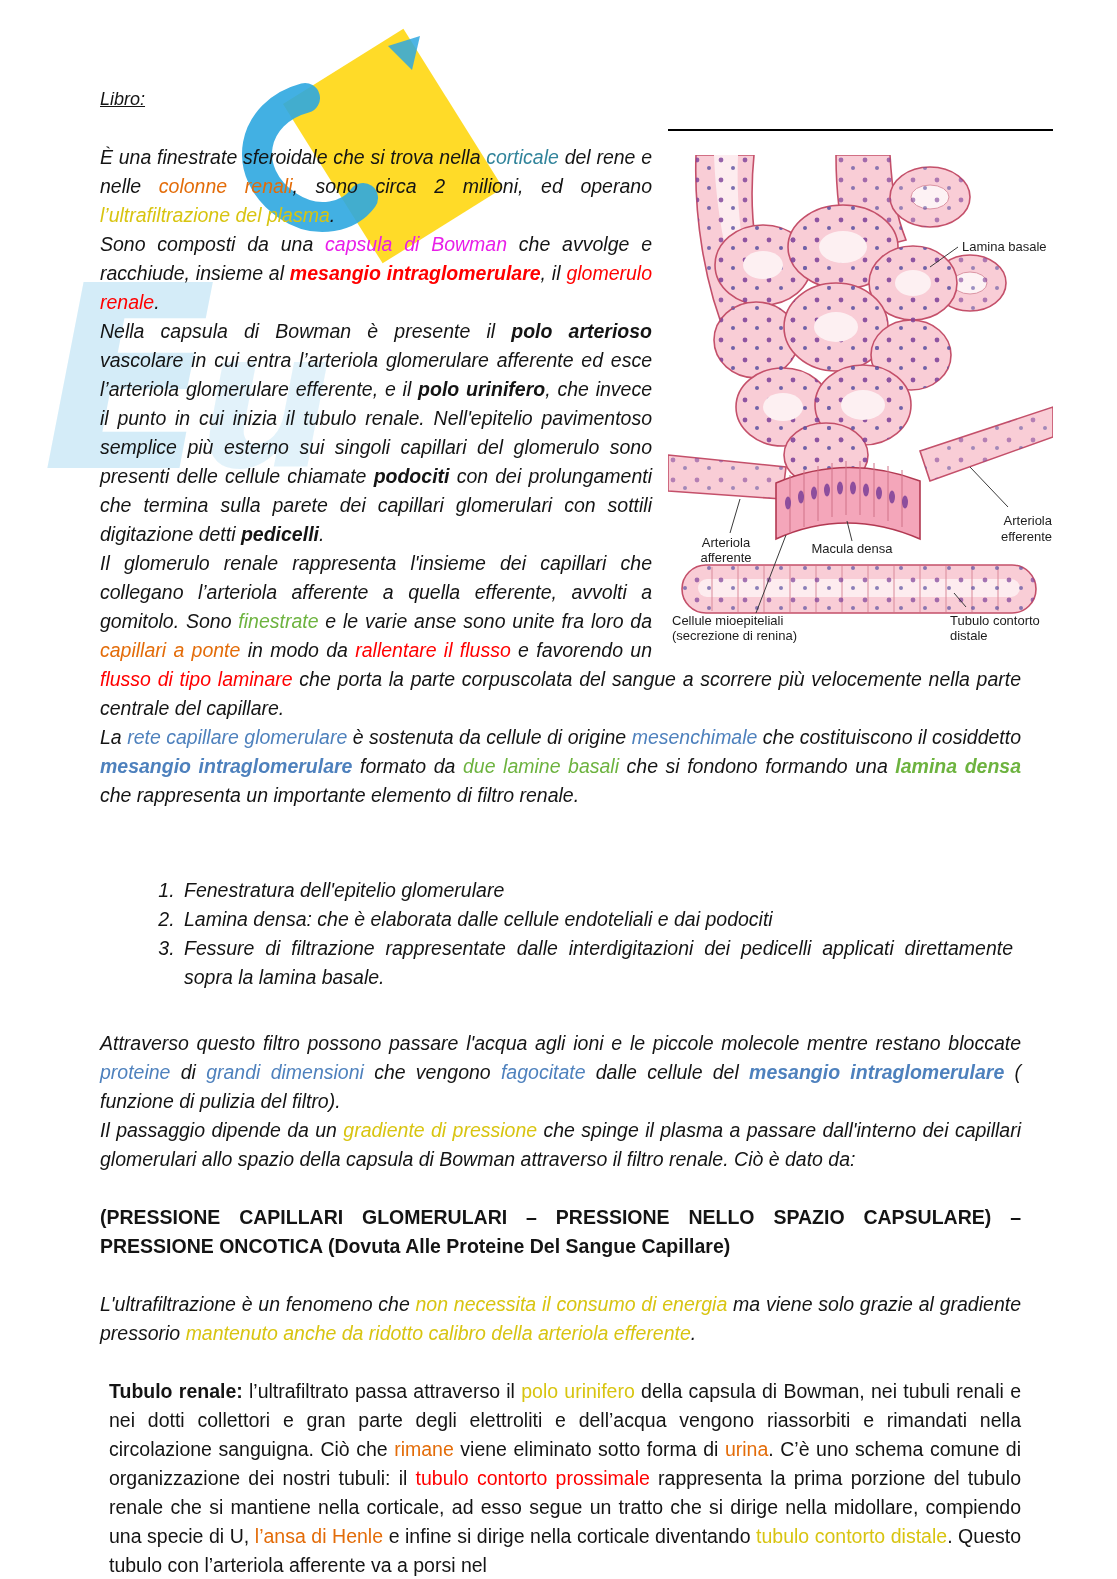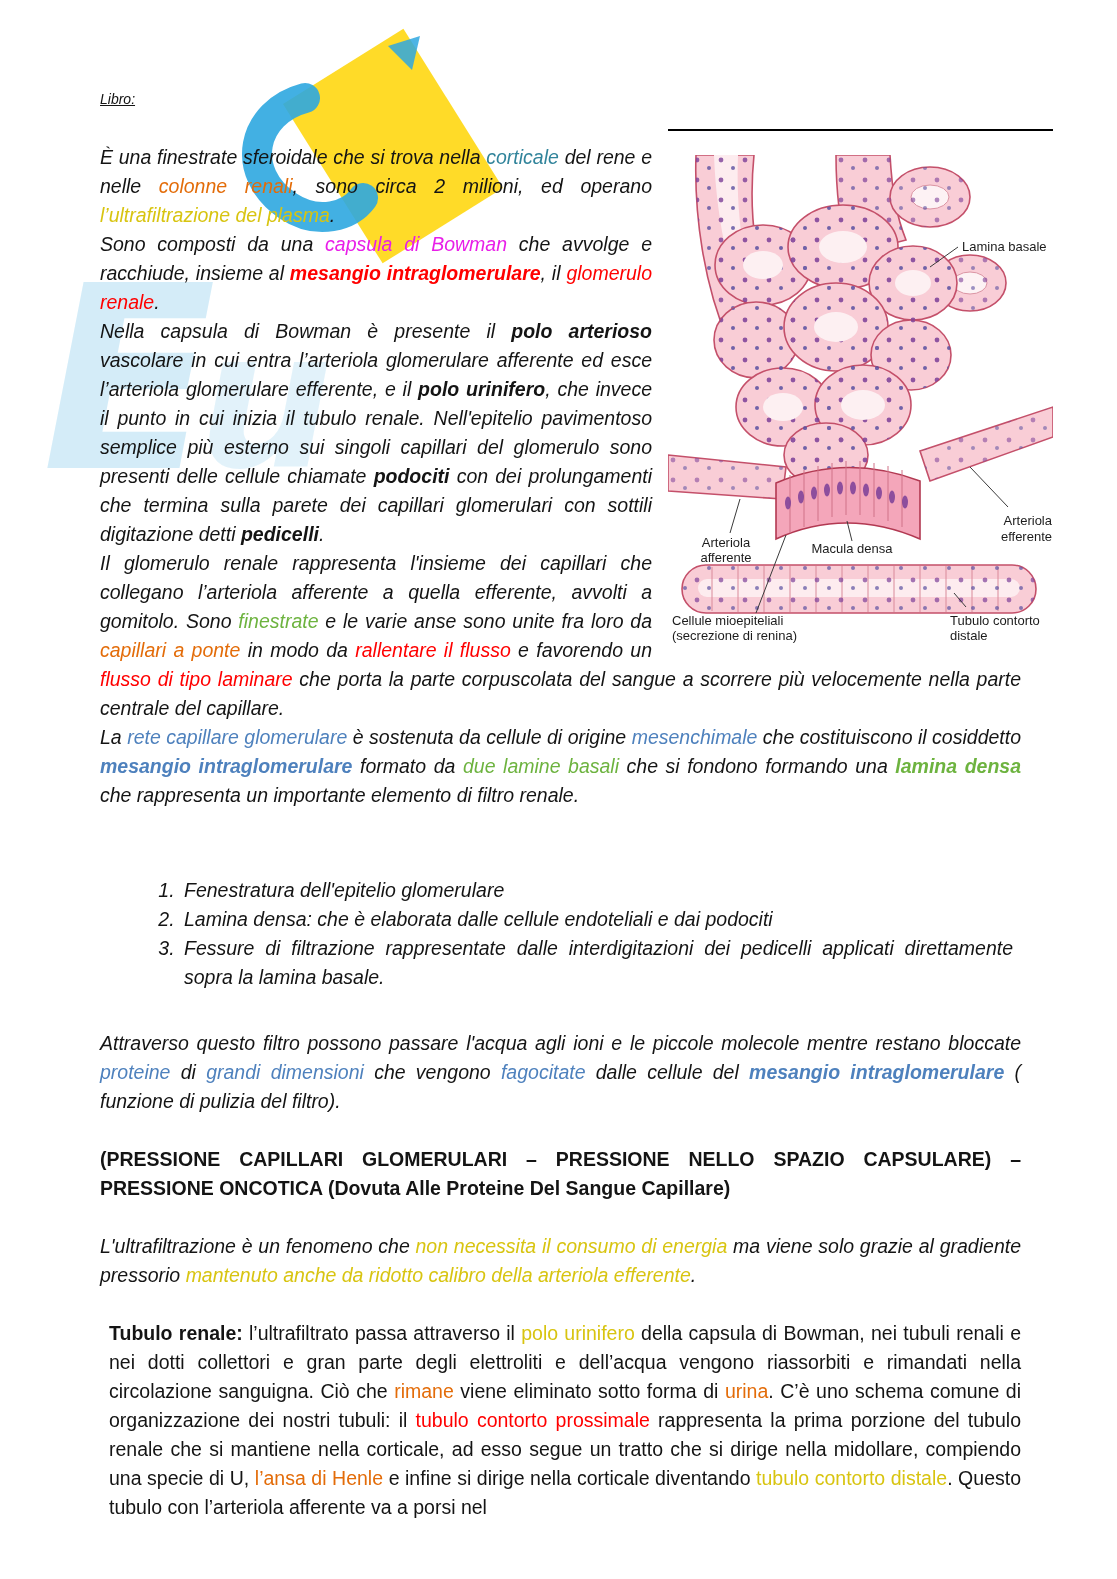--- a/index.html
+++ b/index.html
@@ -3,21 +3,21 @@
 <meta charset="utf-8">
 <style>
   html,body{margin:0;padding:0;}
   body{
     width:1117px;height:1579px;background:#ffffff;position:relative;overflow:hidden;
     font-family:"Liberation Sans", sans-serif;
   }
   .wm{position:absolute;left:0;top:0;z-index:0;pointer-events:none;}
   .doc{position:absolute;left:100px;top:85px;width:921px;z-index:1;}
   .title{
-    font-size:14px;line-height:29px;font-style:italic;text-decoration:underline;
+    font-size:18px;line-height:29px;font-style:italic;text-decoration:underline;
     color:#141414;margin:0 0 29px 0;font-weight:400;
   }
   .content{font-size:19.5px;line-height:29px;font-style:italic;color:#141414;text-align:justify;}
   .content p{margin:0;}
   .gap{height:29px;}
   .figure{
     float:right;width:385px;margin:-14px -32px 10px 16px;
     border-top:2.5px solid #000;padding-top:24px;background:#fff;
   }
   .figure svg{display:block;}
@@ -192,20 +192,21 @@
       <p><span>La </span><span class="blue">rete capillare glomerulare</span><span> è sostenuta da cellule di origine </span><span class="blue">mesenchimale</span><span> che costituiscono il cosiddetto </span><span class="blue b">mesangio intraglomerulare</span><span> formato da </span><span class="green">due lamine basali</span><span> che si fondono formando una </span><span class="green b">lamina densa</span><span> che rappresenta un importante elemento di filtro renale.</span></p>
       <div class="gap"></div>
       <div class="gap"></div>
       <ol class="numlist">
         <li><span>Fenestratura dell'epitelio glomerulare</span></li>
         <li><span>Lamina densa: che è elaborata dalle cellule endoteliali e dai podociti</span></li>
         <li><span>Fessure di filtrazione rappresentate dalle interdigitazioni dei pedicelli applicati direttamente sopra la lamina basale.</span></li>
       </ol>
       <div class="gap"></div>
       <p><span>Attraverso questo filtro possono passare l'acqua agli ioni e le piccole molecole mentre restano bloccate </span><span class="blue">proteine</span><span> di </span><span class="blue">grandi dimensioni</span><span> che vengono </span><span class="blue">fagocitate</span><span> dalle cellule del </span><span class="blue b">mesangio intraglomerulare</span><span> ( funzione di pulizia del filtro).</span></p>
+      <p><span>Il passaggio dipende da un </span><span class="yellow">gradiente di pressione</span><span> che spinge il plasma a passare dall'interno dei capillari glomerulari allo spazio della capsula di Bowman attraverso il filtro renale. Ciò è dato da:</span></p>
       <div class="gap"></div>
       <p class="bb"><span>(PRESSIONE CAPILLARI GLOMERULARI – PRESSIONE NELLO SPAZIO CAPSULARE) – PRESSIONE ONCOTICA (Dovuta Alle Proteine Del Sangue Capillare)</span></p>
       <div class="gap"></div>
       <p><span>L'ultrafiltrazione è un fenomeno che </span><span class="yellow">non necessita il consumo di energia</span><span> ma viene solo grazie al gradiente pressorio </span><span class="yellow">mantenuto anche da ridotto calibro della arteriola efferente</span><span>.</span></p>
       <div class="gap"></div>
       <p class="up"><span class="b">Tubulo renale:</span><span> l’ultrafiltrato passa attraverso il </span><span class="yellow">polo urinifero</span><span> della capsula di Bowman, nei tubuli renali e nei dotti collettori e gran parte degli elettroliti e dell’acqua vengono riassorbiti e rimandati nella circolazione sanguigna. Ciò che </span><span class="orange">rimane</span><span> viene eliminato sotto forma di </span><span class="orange">urina</span><span>. C’è uno schema comune di organizzazione dei nostri tubuli: il </span><span class="red">tubulo contorto prossimale</span><span> rappresenta la prima porzione del tubulo renale che si mantiene nella corticale, ad esso segue un tratto che si dirige nella midollare, compiendo una specie di U, </span><span class="orange">l’ansa di Henle</span><span> e infine si dirige nella corticale diventando </span><span class="yellow">tubulo contorto distale</span><span>. Questo tubulo con l’arteriola afferente va a porsi nel </span></p>
     </div>
 </div>
 
 </body></html>

